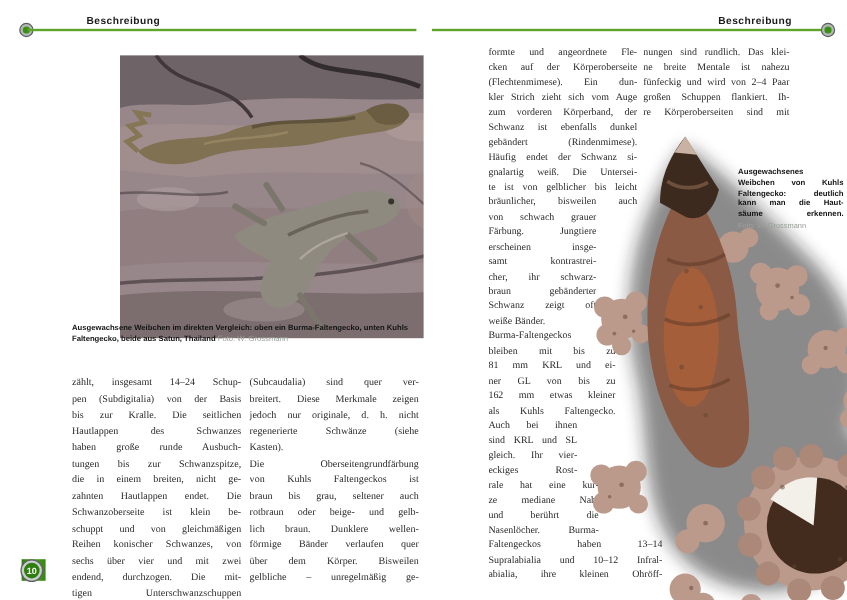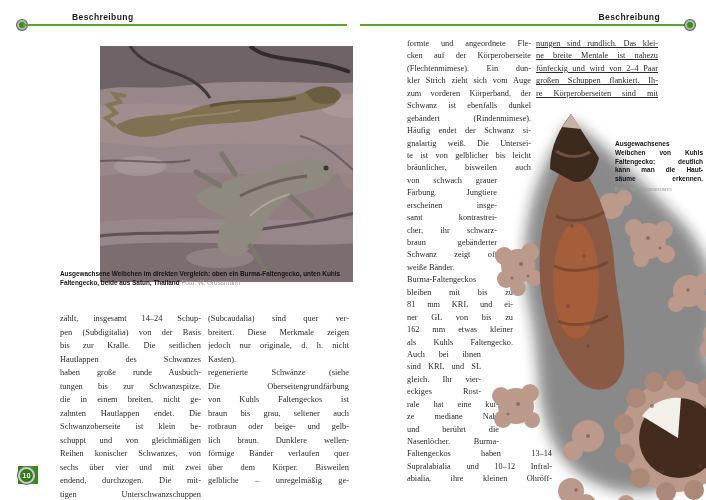--- a/index.html
+++ b/index.html
@@ -45,21 +45,21 @@
   .rcol{top:38px;font-size:8.3px;}
   .rcol .line{height:12.45px;line-height:12.45px;margin-left:39px;}
   .rcol1{left:15px;width:148px;}
   .rcol1 .line{width:124px;}
   .rcol1 .line:nth-child(n+12):nth-child(-n+19){width:90px;}
   .rcol1 .line:nth-child(n+20):nth-child(-n+25){width:106px;}
   .rcol1 .line:nth-child(n+26):nth-child(-n+29){width:74px;}
   .rcol1 .line:nth-child(n+30):nth-child(-n+33){width:92px;}
   .rcol1 .line:nth-child(n+34){width:145px;}
   .rcol2{left:144px;width:122px;}
-  .rcol2 .line{width:122px;text-decoration:underline;}
+  .rcol2 .line{width:122px;}
 
   
   .gecko-photo{position:absolute;left:83px;top:90px;width:270px;height:410px;pointer-events:none;}
   .gecko-photo svg{display:block;width:100%;height:100%;}
 
   
   .page-tab{position:absolute;top:466px;width:20px;height:18px;
             background:linear-gradient(90deg,#2f7d10,#4ea21f 45%,#358712);}
   .page.left .page-tab{left:18px;}
   .page.right .page-tab{left:315px;margin-left:46px;}
@@ -126,22 +126,22 @@
         <div class="line">schuppt und von gleichmäßigen</div>
         <div class="line">Reihen konischer Schwanzes, von</div>
         <div class="line">sechs über vier und mit zwei</div>
         <div class="line">endend, durchzogen. Die mit-</div>
         <div class="line">tigen Unterschwanzschuppen</div>
       </div>
     <div class="col lcol lcol2">
         <div class="line">(Subcaudalia) sind quer ver-</div>
         <div class="line">breitert. Diese Merkmale zeigen</div>
         <div class="line">jedoch nur originale, d. h. nicht</div>
+        <div class="line">regenerierte Schwänze (siehe</div>
         <div class="line nj">Kasten).</div>
-        <div class="line">regenerierte Schwänze (siehe</div>
         <div class="line">Die Oberseitengrundfärbung</div>
         <div class="line">von Kuhls Faltengeckos ist</div>
         <div class="line">braun bis grau, seltener auch</div>
         <div class="line">rotbraun oder beige- und gelb-</div>
         <div class="line">lich braun. Dunklere wellen-</div>
         <div class="line">förmige Bänder verlaufen quer</div>
         <div class="line">über dem Körper. Bisweilen</div>
         <div class="line">gelbliche – unregelmäßig ge-</div>
       </div>
 

